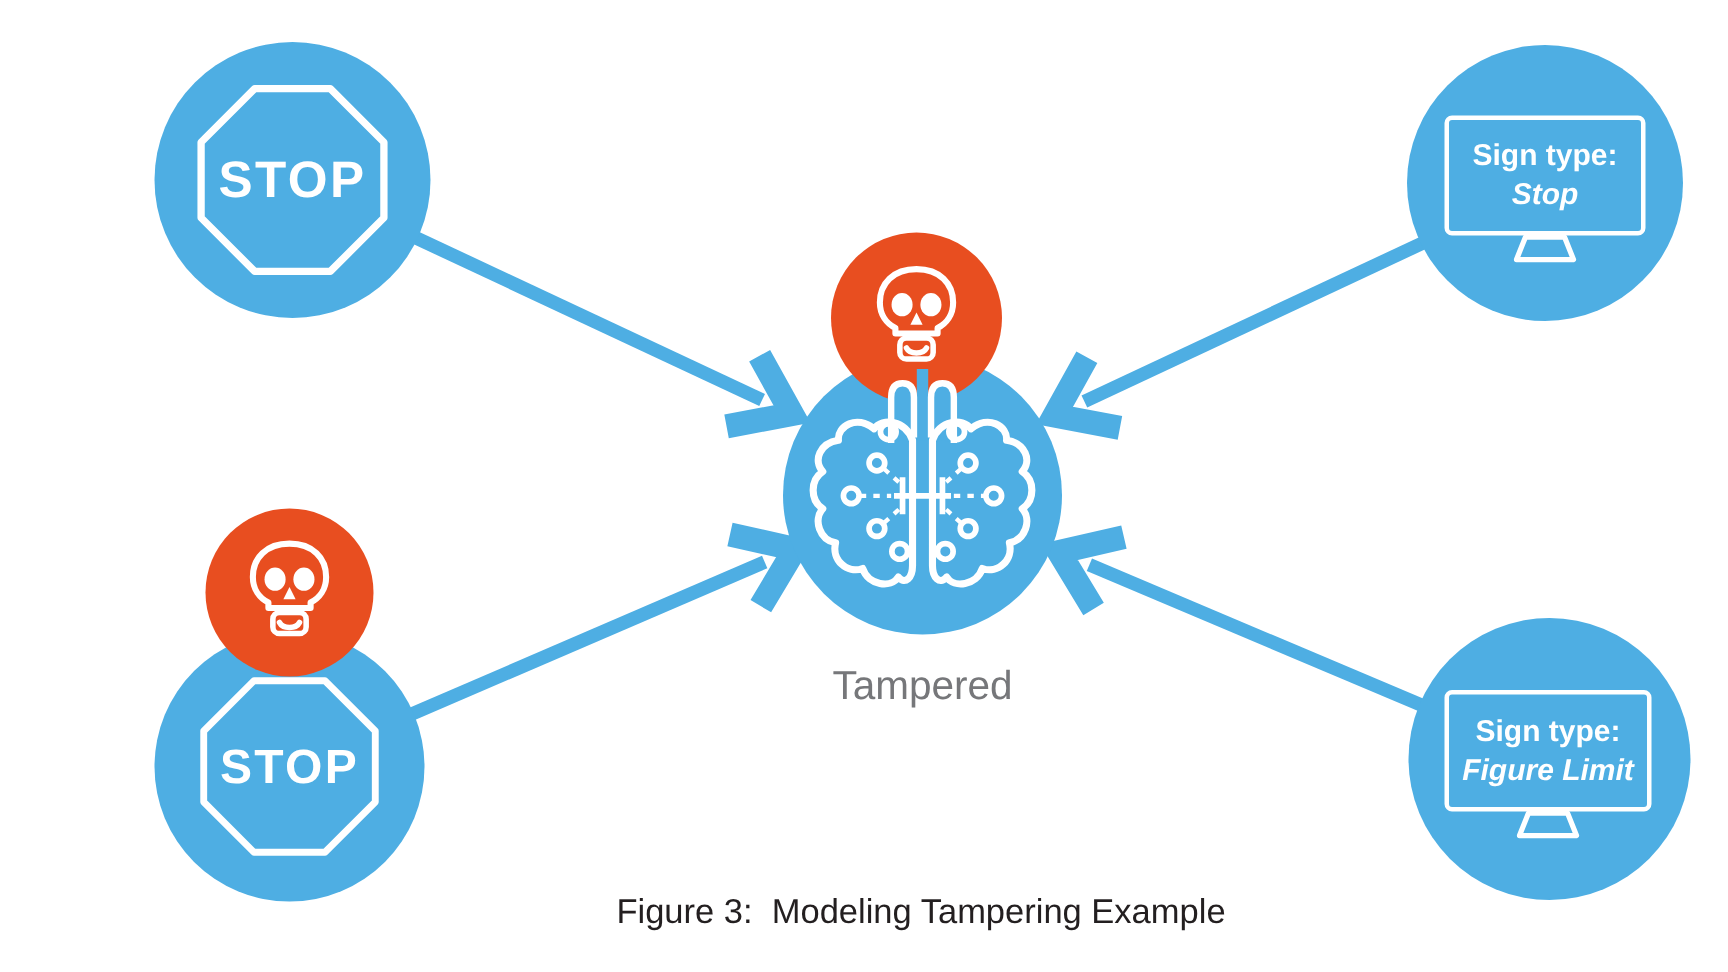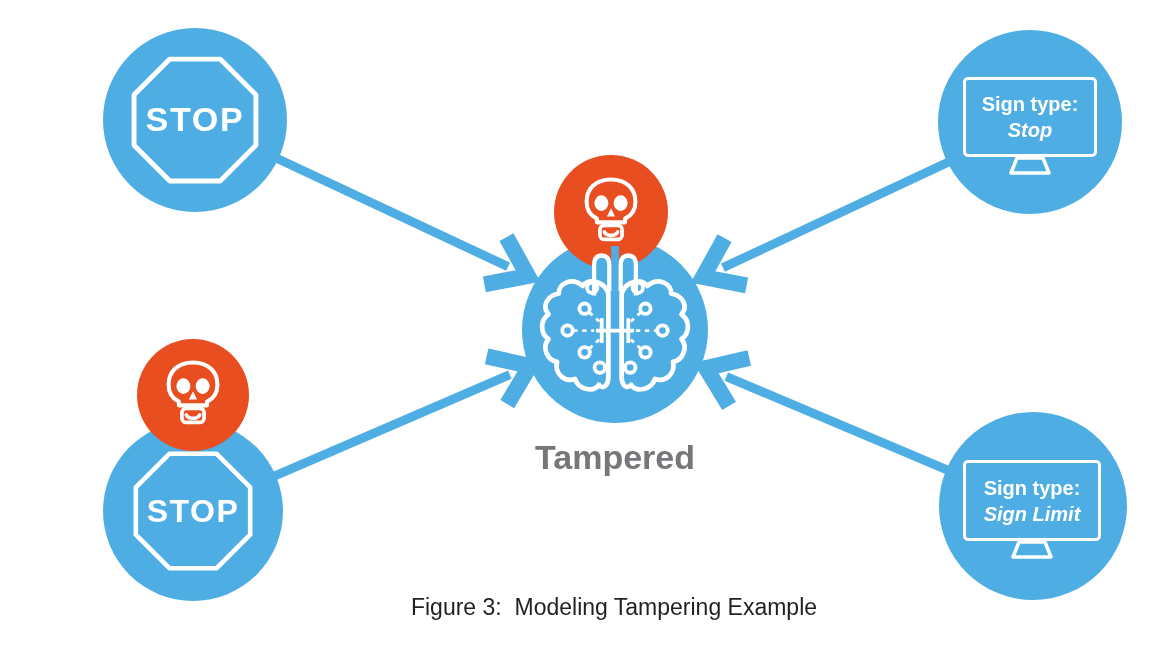--- a/index.html
+++ b/index.html
@@ -14,21 +14,21 @@
   .flex-center{display:flex;align-items:center;justify-content:center;}
   #arrow-layer{position:absolute;left:0;top:0;z-index:1;}
   .z2{z-index:2;} .z3{z-index:3;} .z4{z-index:4;}
   .monitor-screen{
     border:3.5px solid #ffffff;border-radius:5px;box-sizing:border-box;
     display:flex;flex-direction:column;align-items:center;justify-content:center;
     color:#ffffff;font-weight:bold;font-size:20px;line-height:26px;text-align:left;
   }
   .monitor-line2{font-style:italic;}
   .center-label{
-    color:#76777A;font-weight:bold;font-size:34px;line-height:41px;
+    color:#76777A;font-weight:normal;font-size:27px;line-height:41px;
     text-align:center;width:260px;
   }
   .figure-caption{
     color:#231F20;font-weight:normal;font-size:23px;white-space:pre;
     width:1152px;text-align:center;
   }
 </style>
 </head>
 <body>
 
@@ -137,21 +137,21 @@
     <div>Sign type:</div>
     <div class="monitor-line2">Stop</div>
   </div>
   <svg class="abs z3" style="left:960px;top:156px;" width="64" height="20" viewBox="0 0 64 20">
     <path d="M19,2 L45,2 L51,17 L13,17 Z" fill="none" stroke="#ffffff" stroke-width="3.5" stroke-linejoin="round"></path>
   </svg>
 
   <div class="abs circle blue-circle z2" style="left:901px;top:412px;width:188px;height:188px;"></div>
   <div class="abs z3 monitor-screen" style="left:925px;top:460px;width:138px;height:81px;">
     <div>Sign type:</div>
-    <div class="monitor-line2">Sign Limit</div>
+    <div class="monitor-line2">Figure Limit</div>
   </div>
   <svg class="abs z3" style="left:962px;top:540px;" width="64" height="20" viewBox="0 0 64 20">
     <path d="M19,2 L45,2 L51,17 L13,17 Z" fill="none" stroke="#ffffff" stroke-width="3.5" stroke-linejoin="round"></path>
   </svg>
 
   <div class="abs z2 figure-caption" style="left:0px;top:594px;">Figure 3:  Modeling Tampering Example</div>
 
 </div>
 
 </body></html>

